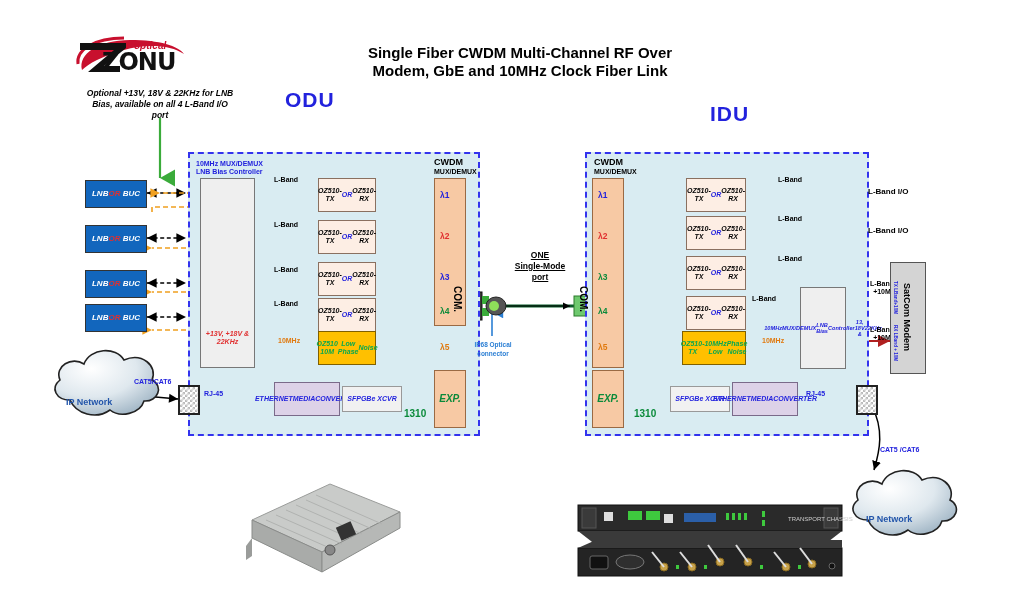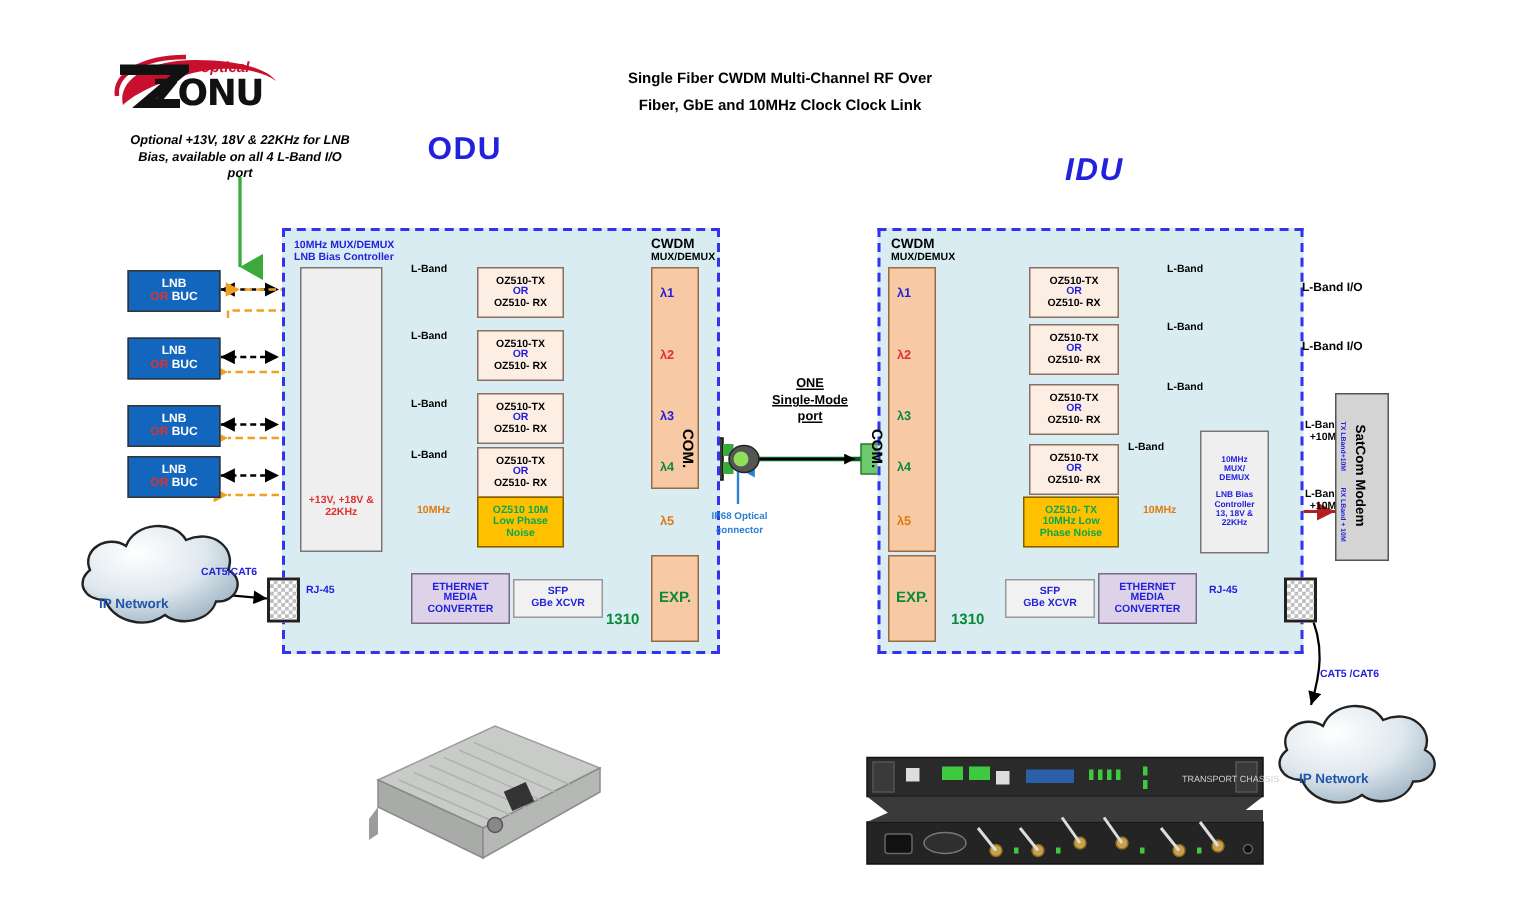--- a/index.html
+++ b/index.html
@@ -1,45 +1,45 @@
 <!DOCTYPE html>
 <html><head>
 <meta charset="utf-8">
 <style>
   html,body{margin:0;padding:0;background:#ffffff;}
   body{width:1024px;height:608px;position:relative;overflow:hidden;
        font-family:"Liberation Sans",sans-serif;color:#000;}
   .abs{position:absolute;}
 
   
-  #title{left:330px;top:44px;width:380px;font-size:10px;font-weight:bold;line-height:18px;text-align:center;}
+  #title{left:330px;top:44px;width:380px;font-size:15px;font-weight:bold;line-height:18px;text-align:center;}
 
   
   .logo{position:relative;}
   .logo .swoosh{position:absolute;left:0;top:0;width:100%;height:100%;}
   .logo .ztext{position:absolute;font-weight:bold;font-family:"DejaVu Sans",sans-serif;letter-spacing:-1px;}
   .logo .opt{position:absolute;color:#c8102e;font-style:italic;font-weight:bold;}
 
   
   #optional-note{left:85px;top:88px;width:150px;font-size:8.5px;font-weight:bold;font-style:italic;
                  line-height:11px;text-align:center;}
 
   
   .sect-hdr{font-size:21px;font-weight:bold;color:#2222dd;letter-spacing:1px;}
   #odu-hdr{left:285px;top:88px;}
-  #idu-hdr{left:710px;top:102px;font-style:italic;}
+  #idu-hdr{left:710px;top:102px;}
 
   
   .enclosure{border:2.5px dashed #3333ee;background:#d9ecf2;}
   #odu-box{left:188px;top:152px;width:288px;height:280px;}
   #idu-box{left:585px;top:152px;width:280px;height:280px;}
 
   
-  .bx{position:absolute;box-sizing:border-box;display:flex;flex-direction:column;
-      align-items:center;justify-content:center;text-align:center;line-height:1.08;}
+  .bx{position:absolute;box-sizing:border-box;display:flex;flex-direction:row;
+      align-items:center;justify-content:center;text-align:center;line-height:1.08;font-style:italic;}
   .lnb{background:#1266bd;border:1px solid #333;color:#fff;font-size:8px;font-weight:bold;}
   .lnb .or{color:#e03030;}
   .oz{background:#fdeee4;border:1px solid #8a7060;font-size:7px;font-weight:bold;}
   .oz .or{color:#2222dd;}
   .oz10{background:#ffc000;border:1px solid #806000;color:#0aa84f;font-size:7px;font-weight:bold;}
   .cwdm{background:#f7c9a4;border:1px solid #9a6a44;text-align:center;}
   .mux-ctrl{background:#efefef;border:1px solid #777;}
   .eth{background:#ddd2e8;border:1px solid #7a6a8a;color:#2222dd;font-size:7px;font-weight:bold;}
   .sfp{background:#f1f1f1;border:1px solid #999;color:#2222dd;font-size:7px;font-weight:bold;}
   .modem{background:#d4d4d4;border:1px solid #555;}
@@ -223,21 +223,21 @@
     <rect x="482" y="308" width="7" height="8" fill="#3aab3a"></rect>
     <ellipse cx="496" cy="306" rx="10" ry="9" fill="#555" stroke="#222"></ellipse>
     <ellipse cx="494" cy="306" rx="5" ry="5" fill="#8fdf5a"></ellipse>
   </g>
 
   <rect x="574" y="296" width="16" height="20" fill="#6ec96e" stroke="#2a7a2a"></rect>
 </svg>
 
 <div class="abs" id="title">
   <div>Single Fiber CWDM Multi-Channel RF Over</div>
-  <div>Fiber, GbE and 10MHz Clock Clock Link</div>
+  <div>Modem, GbE and 10MHz Clock Fiber Link</div>
 </div>
 
 <div class="abs logo" style="left:74px;top:36px;width:118px;height:42px;">
   <svg class="swoosh" viewBox="0 0 118 42">
     <path d="M8,34 C4,18 24,4 56,4 C86,4 104,10 110,18 C96,8 70,8 50,14 C28,20 14,28 8,34 Z" fill="#c8102e"></path>
     <path d="M4,28 C2,14 20,2 50,2" fill="none" stroke="#c8102e" stroke-width="3"></path>
   </svg>
   <div class="opt" style="left:60px;top:4px;font-size:10px;">optical</div>
   <div class="ztext" style="left:28px;top:12px;font-size:24px;color:#111;">ZONU</div>
   <svg class="swoosh" viewBox="0 0 118 42">

